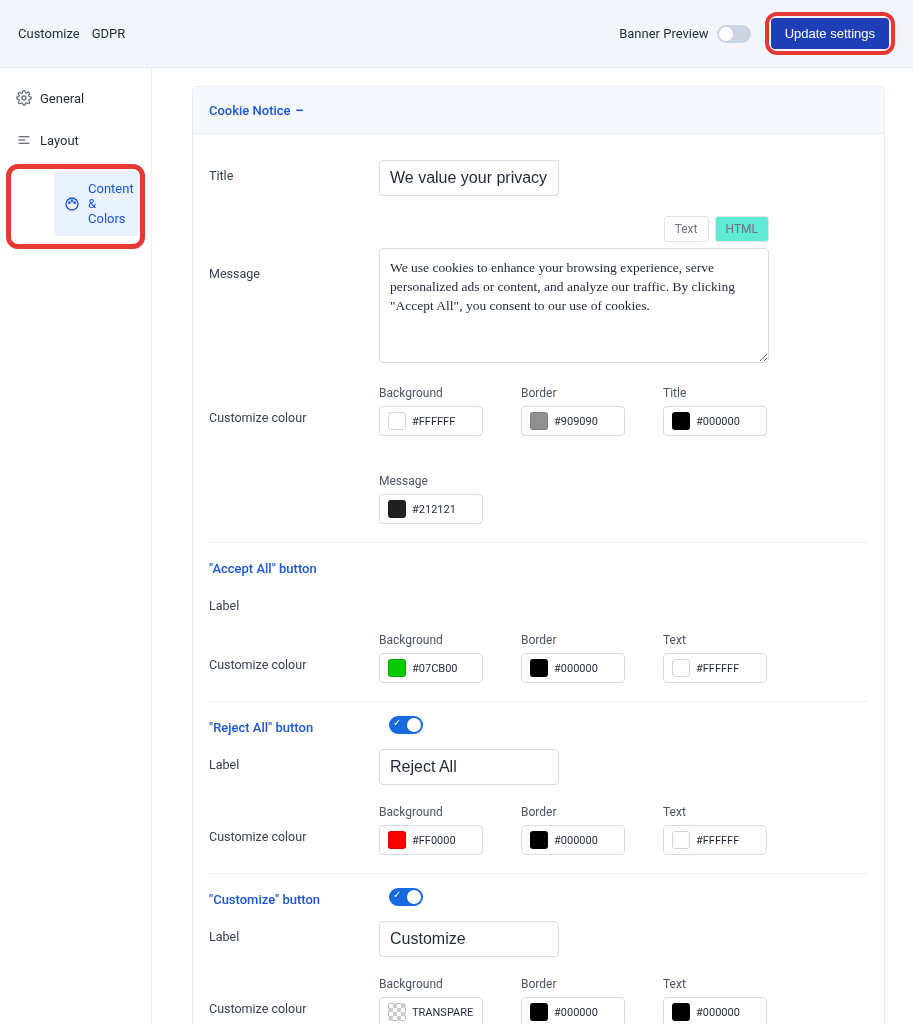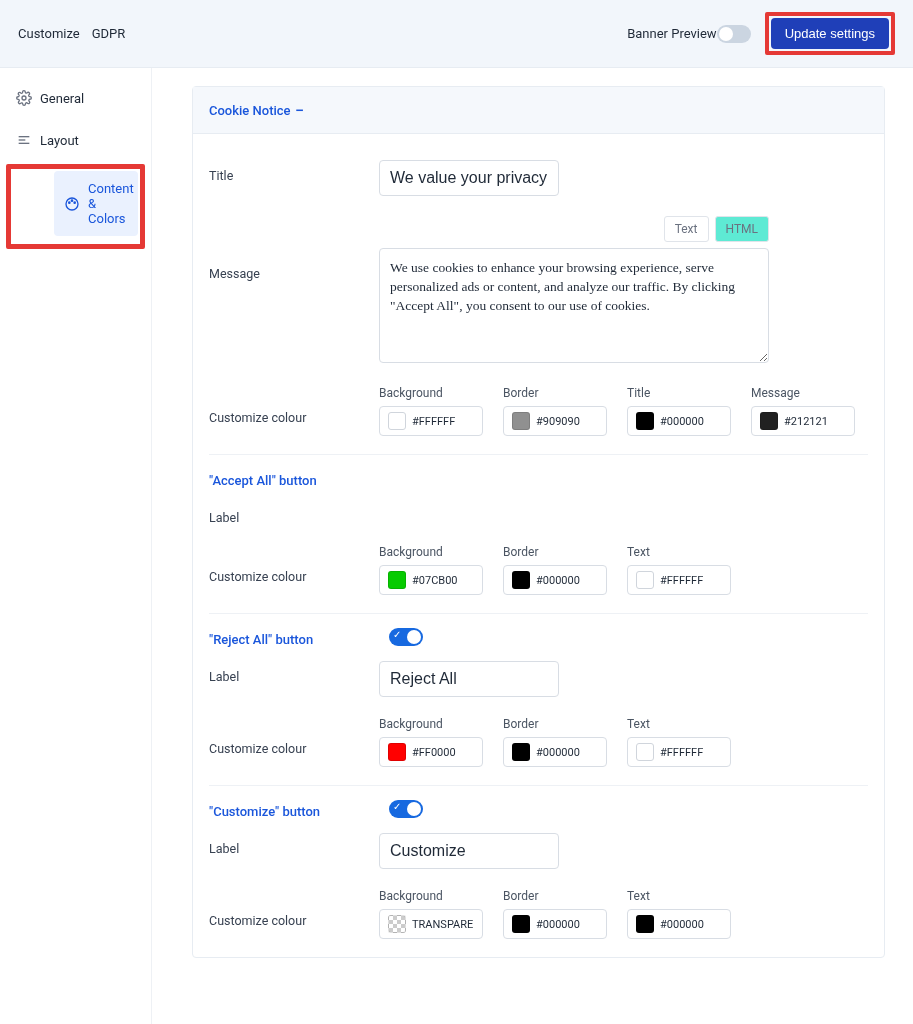--- a/index.html
+++ b/index.html
@@ -13,40 +13,40 @@
   .topbar {
     display: flex;
     align-items: center;
     justify-content: space-between;
     padding: 12px 18px;
     background: #f2f6fb;
     border-bottom: 1px solid #e7ecf2;
   }
   .breadcrumbs { display: flex; gap: 12px; font-size: 13px; color: #1f2937; }
   .topbar-right { display: flex; align-items: center; gap: 14px; }
-  .toggle-wrap { display: flex; align-items: center; font-size: 13px; color: #1f2937; }
+  .toggle-wrap { display: flex; align-items: center; gap: 8px; font-size: 13px; color: #1f2937; }
   .toggle {
     position: relative; width: 34px; height: 18px; border-radius: 10px;
     background: #cbd5e1; cursor: pointer;
   }
   .toggle .knob {
     position: absolute; top: 2px; left: 2px; width: 14px; height: 14px;
     background: #fff; border-radius: 50%;
   }
   .toggle.on { background: #1769e0; }
   .toggle.on .knob { left: 18px; }
   .toggle.on::before {
     content: "✓"; position: absolute; left: 4px; top: 1px;
     font-size: 10px; color: #fff;
   }
   .btn-primary {
     background: #1f3fb8; color: #fff; border: none; border-radius: 4px;
     padding: 8px 14px; font-size: 13px; cursor: pointer;
   }
-  .highlight-box { border: 4px solid #e53935; border-radius: 2px; padding: 2px; }
+  .highlight-box { border: 4px solid #e53935; border-radius: 12px; padding: 2px; }
 
   .shell { display: flex; min-height: 980px; }
   .sidebar {
     width: 152px; border-right: 1px solid #eef1f5; padding: 12px 6px;
   }
   .side-item {
     display: flex; align-items: center; gap: 8px;
     padding: 10px 10px; border-radius: 4px; cursor: pointer;
     font-size: 13px; color: #1f2937; margin-bottom: 6px;
   }
@@ -85,21 +85,21 @@
     padding: 10px;
   }
 
   .tabset { display: flex; gap: 6px; justify-content: flex-end; margin-bottom: 6px; width: 390px; }
   .tab {
     padding: 5px 10px; font-size: 12px; border: 1px solid #e0e4ea;
     border-radius: 3px; color: #6b7280; cursor: pointer; background:#fff;
   }
   .tab.html { background:#5eead4; }
 
-  .color-grid { display: flex; gap: 20px; flex-wrap: wrap; }
+  .color-grid { display: flex; gap: 38px; flex-wrap: wrap; }
   .color-col { display: flex; flex-direction: column; gap: 6px; }
   .color-col .col-lbl { font-size: 12px; color: #4b5563; }
   .swatch-wrap {
     display: flex; align-items: center; gap: 6px;
     border: 1px solid #d8dde4; border-radius: 4px; padding: 4px 8px;
     width: 104px; height: 30px;
   }
   .swatch { width: 18px; height: 18px; border-radius: 3px; border: 1px solid rgba(0,0,0,0.12); flex-shrink:0; }
   .swatch-val { font-size: 11px; color: #1f2937; overflow:hidden; white-space:nowrap; text-overflow:ellipsis; }
 

